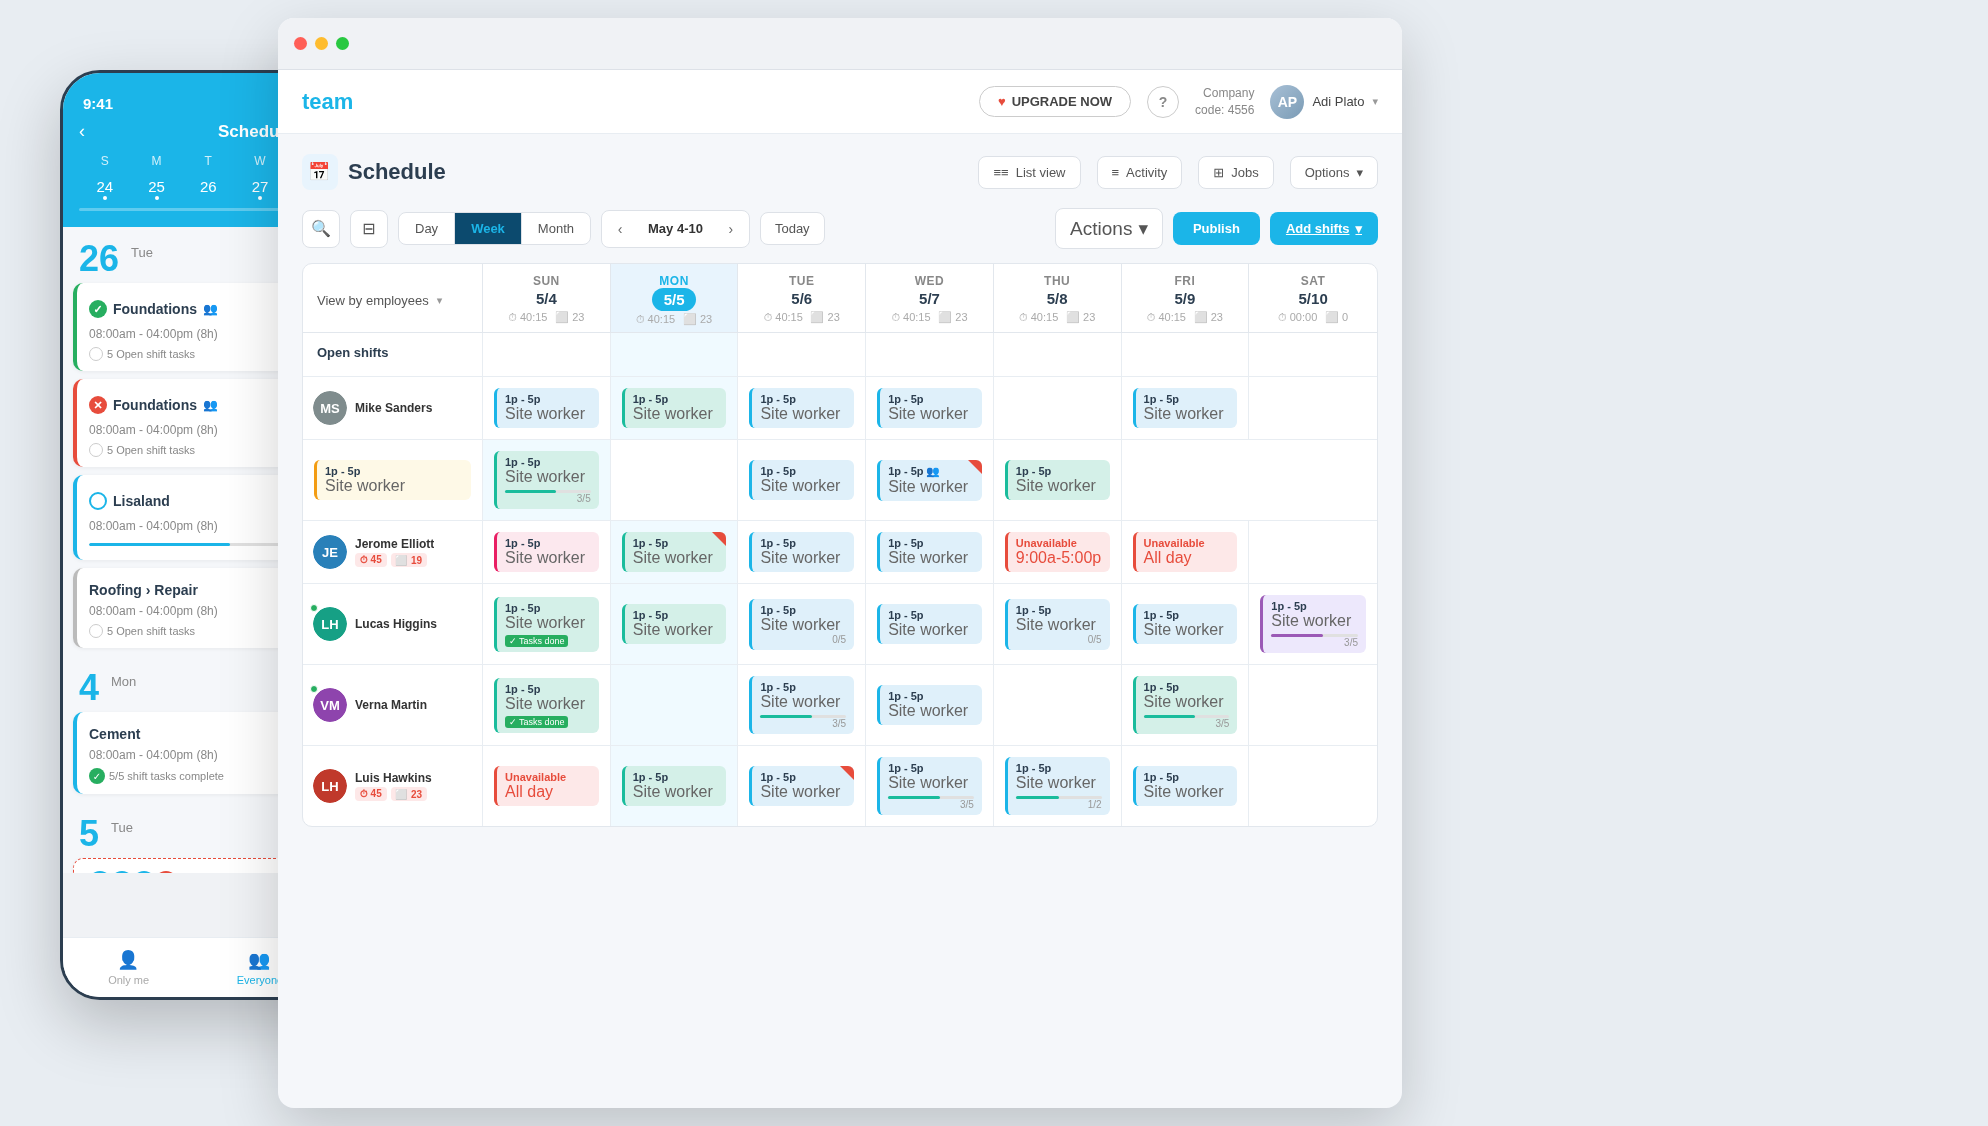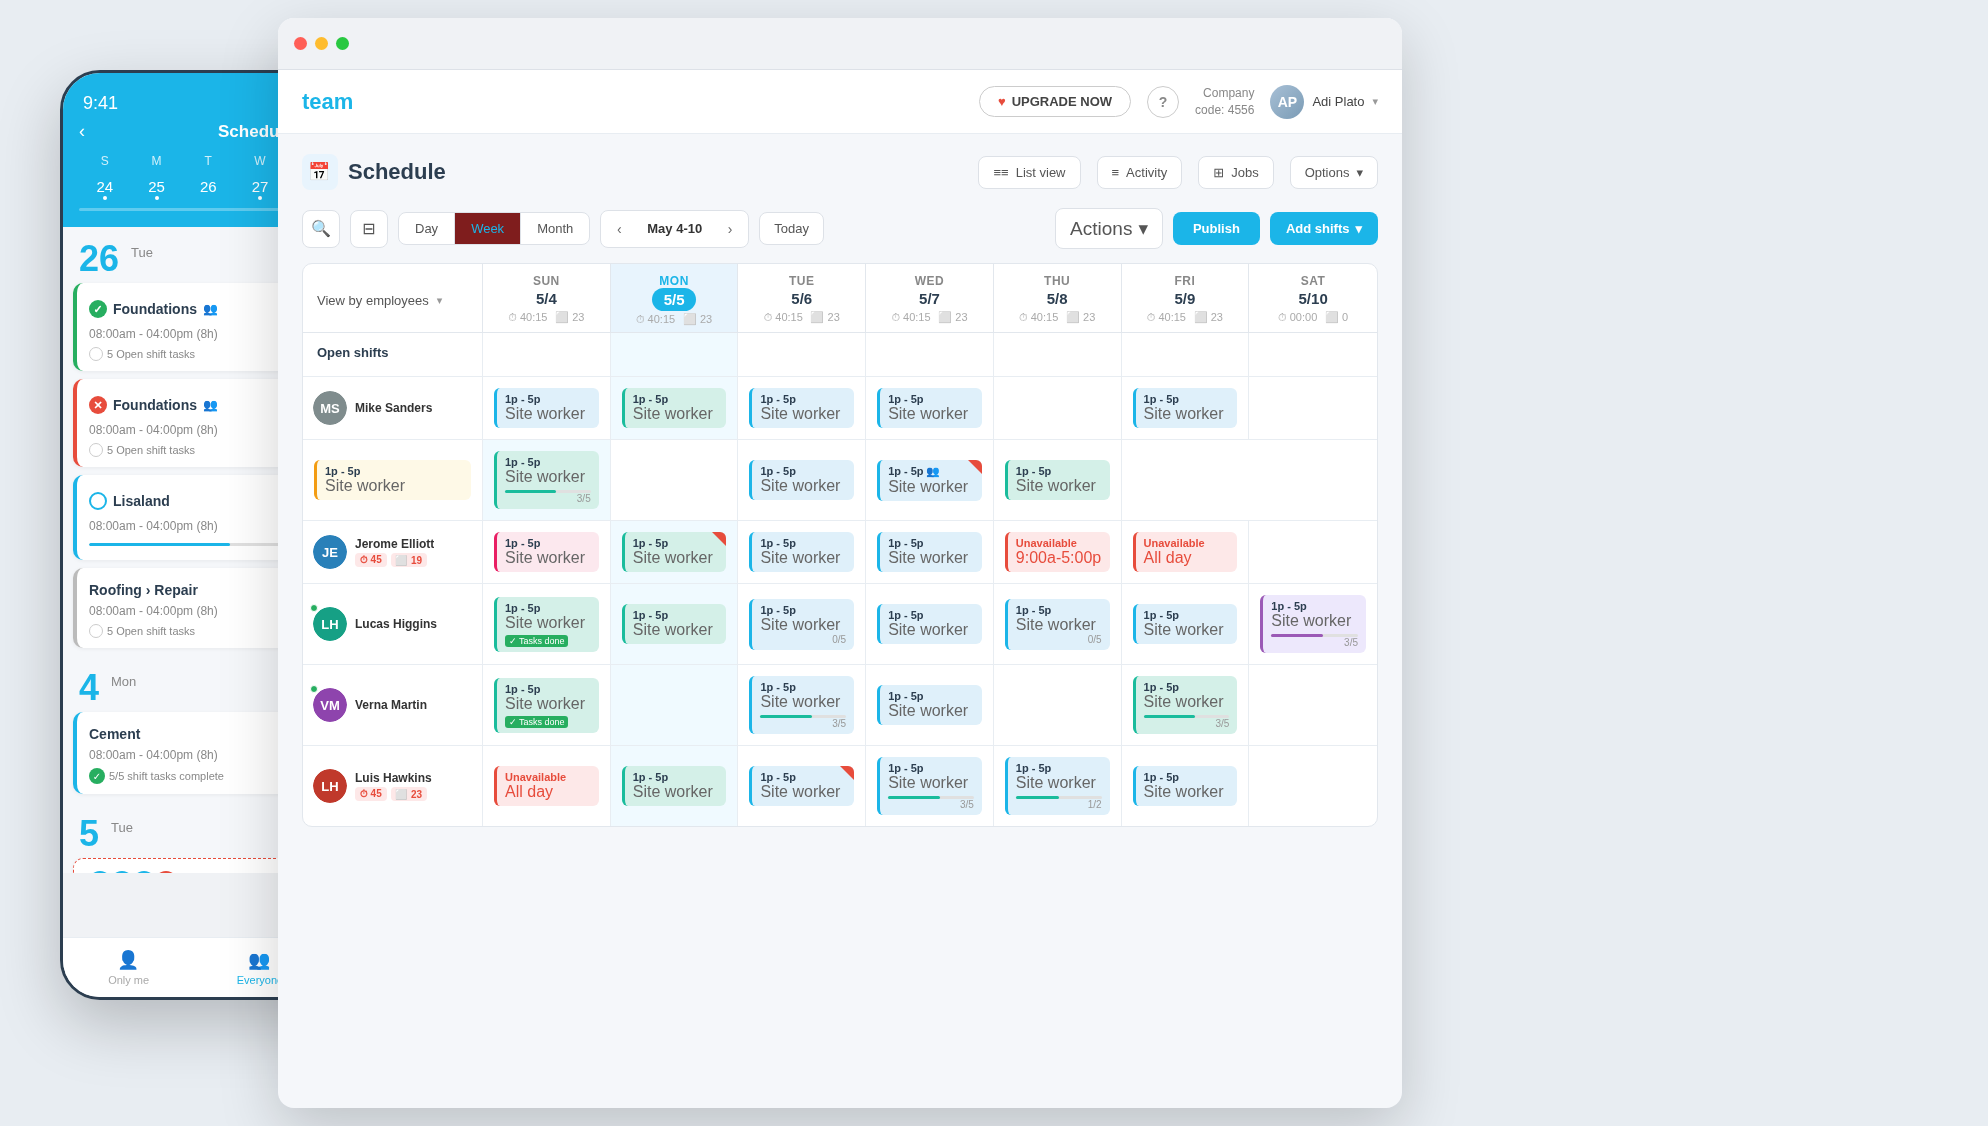--- a/index.html
+++ b/index.html
@@ -165,21 +165,21 @@
       background: #fff;
     }
     .period-btn {
       padding: 8px 16px;
       font-size: 13px;
       color: #555;
       cursor: pointer;
       border-right: 1px solid #dde1e7;
     }
     .period-btn:last-child { border-right: none; }
-    .period-btn.active { background: #7f1d1d; color: #1bb5e8; font-weight: 400; }
+    .period-btn.active { background: #0c4a6e; color: #1bb5e8; font-weight: 700; }
     .date-nav {
       display: flex; align-items: center; gap: 4px;
       border: 1.5px solid #dde1e7;
       border-radius: 8px;
       background: #fff;
       padding: 0 4px;
     }
     .date-nav-btn {
       width: 28px; height: 36px;
       display: flex; align-items: center; justify-content: center;
@@ -215,21 +215,21 @@
       font-size: 13px; font-weight: 600;
       cursor: pointer; border: none;
     }
     .add-shifts-btn {
       border-radius: 8px;
       padding: 9px 16px;
       background: #1bb5e8;
       color: #fff;
       font-size: 13px; font-weight: 600;
       cursor: pointer; border: none;
-      display: flex; gap: 6px;
+      display: flex; gap: 6px; text-decoration: underline;
     }
 
     
     .schedule-grid-wrapper {
       background: #fff;
       border-radius: 10px;
       border: 1px solid #e2e7ed;
       overflow: hidden;
     }
 
@@ -385,21 +385,21 @@
       border: 3px solid #2c3e50;
     }
     .mobile-status-bar {
       background: #1bb5e8;
       height: 44px;
       display: flex; align-items: center;
       padding: 0 20px;
       justify-content: space-between;
       font-size: 13px; font-weight: 600; color: #fff;
     }
-    .mobile-status-bar .time-text { font-size: 18px; font-weight: 400; margin-top: 16px; }
+    .mobile-status-bar .time-text { font-size: 15px; font-weight: 700; margin-top: 16px; }
     .mobile-status-icons { display: flex; gap: 4px; align-items: center; font-size: 11px; }
 
     .mobile-header {
       background: #1bb5e8;
       padding: 4px 16px 12px;
       display: flex; align-items: center; justify-content: space-between;
     }
     .mobile-back { color: #fff; font-size: 18px; cursor: pointer; }
     .mobile-title { color: #fff; font-size: 17px; font-weight: 700; }
     .mobile-menu-icon { color: #fff; font-size: 16px; cursor: pointer; }

